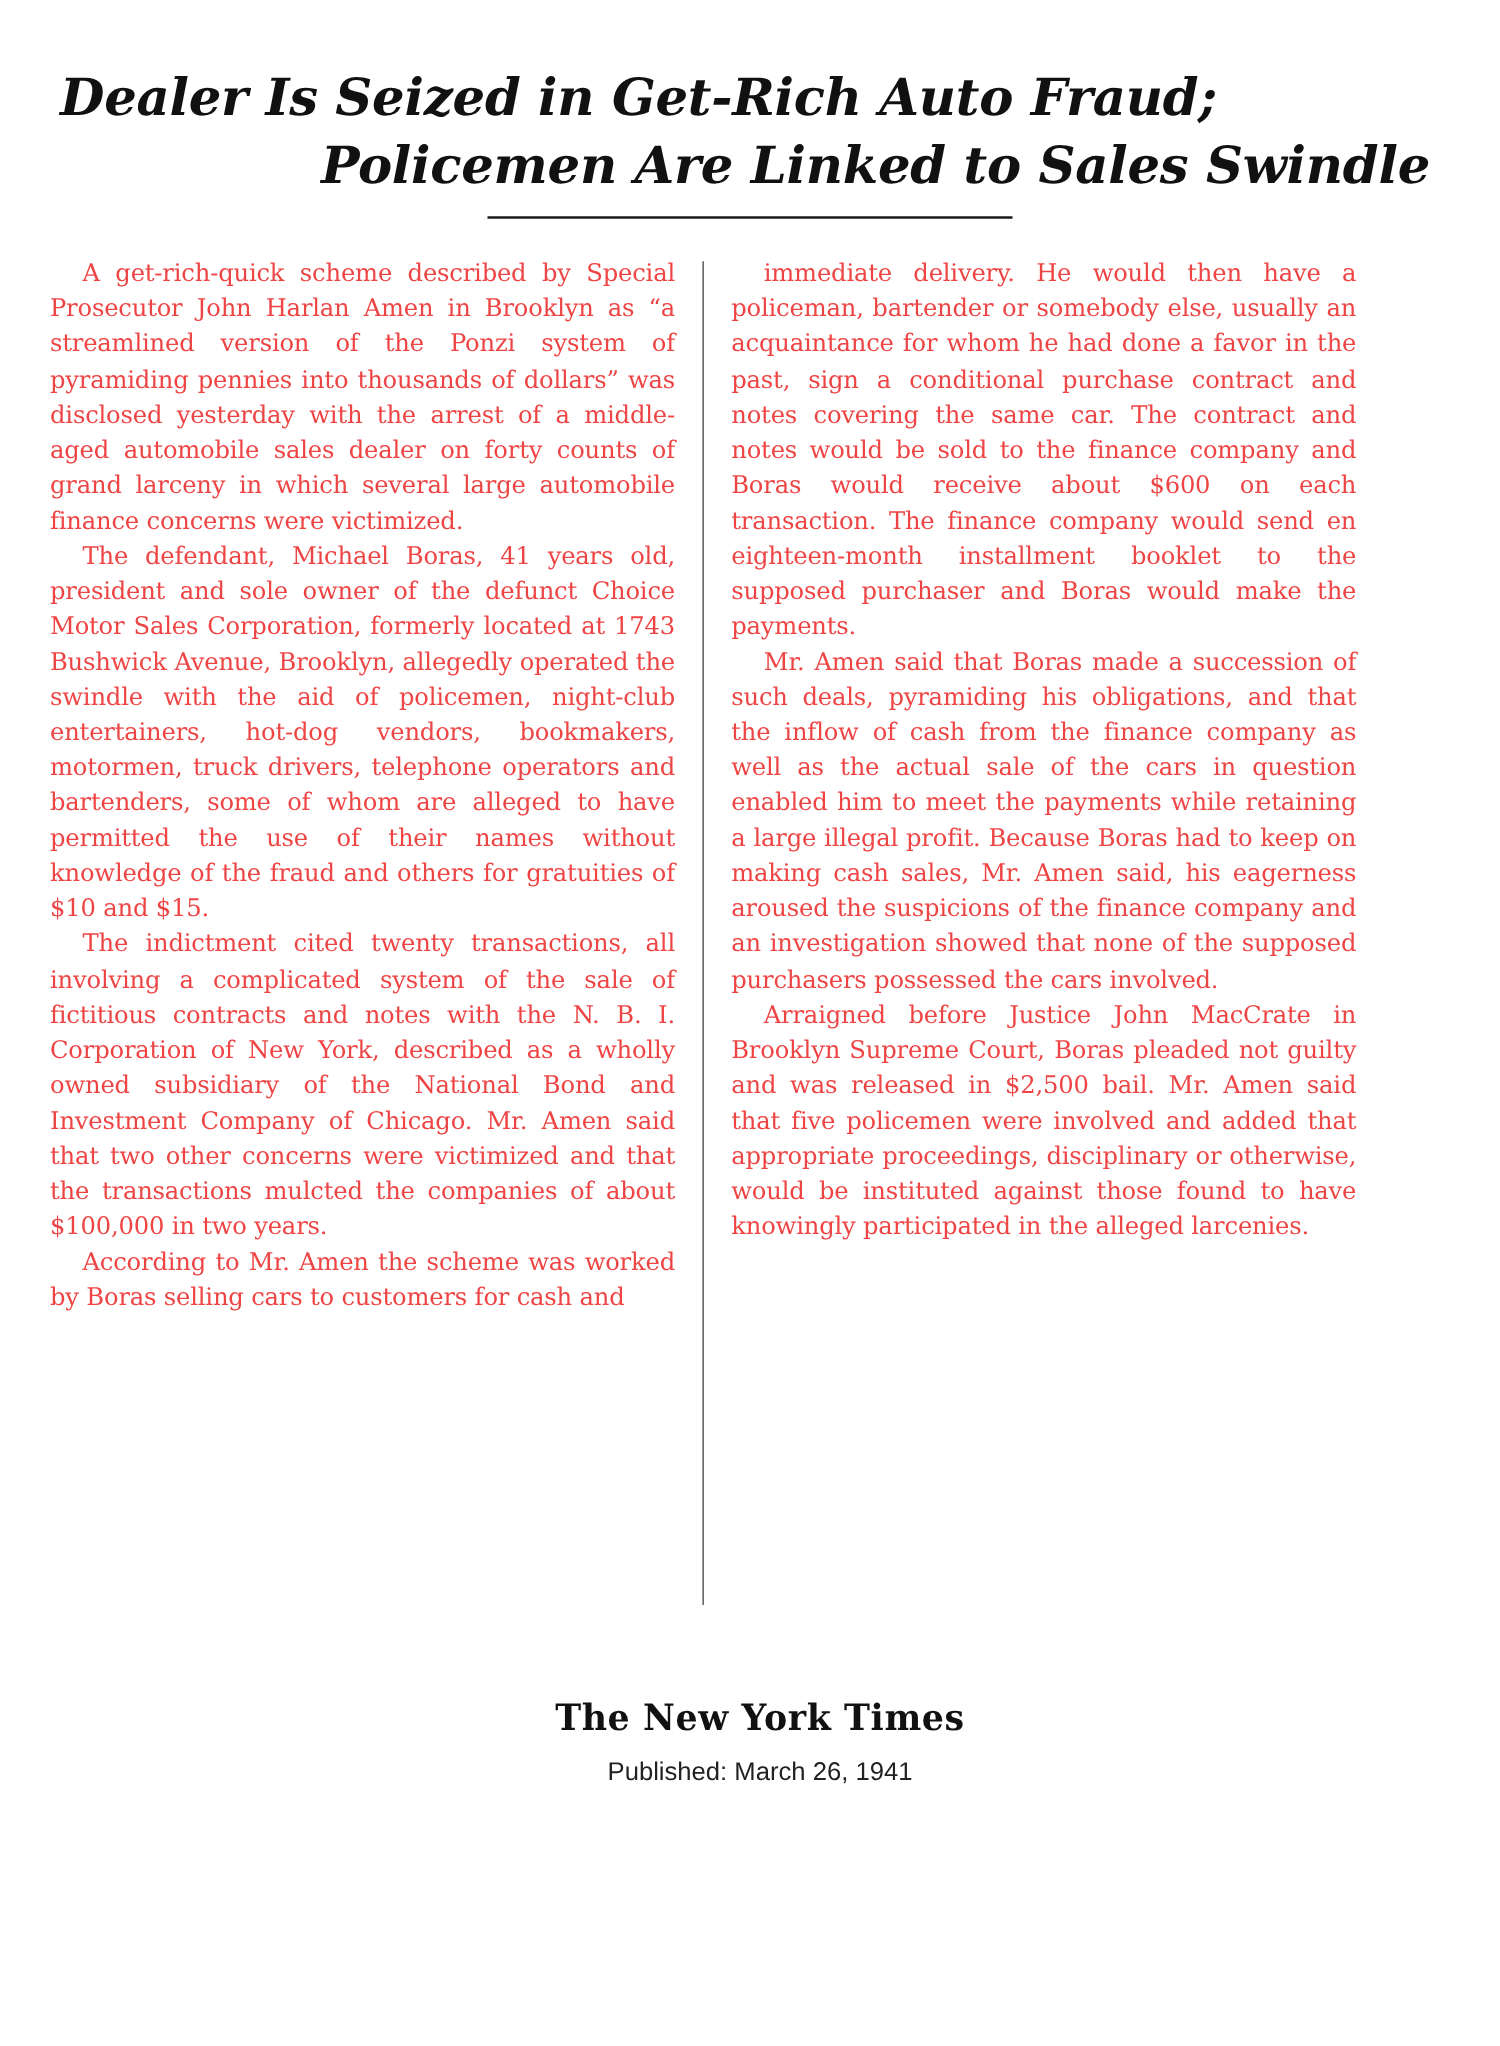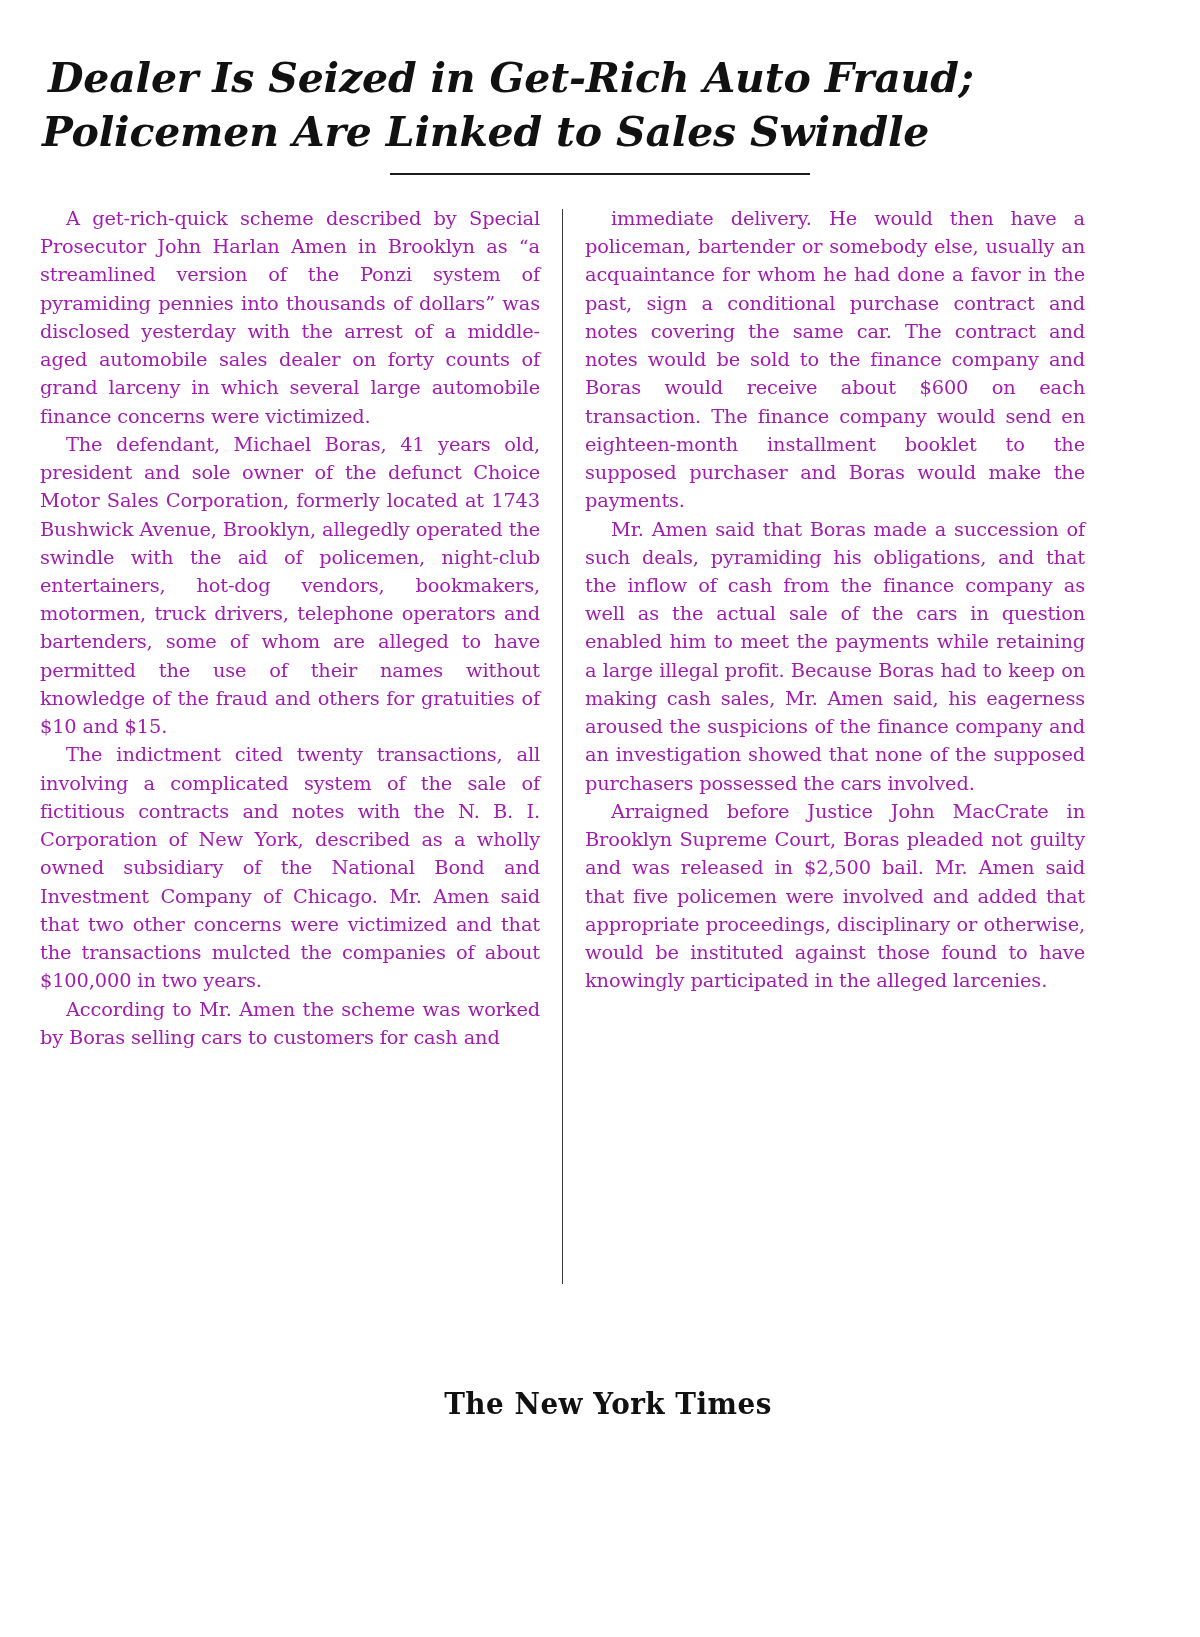--- a/index.html
+++ b/index.html
@@ -37,21 +37,21 @@
     color: #111;
     text-align: center;
   }
   .headline .l1 {
     display: block;
     text-align: left;
     padding-left: 6px;
   }
   .headline .l2 {
     display: block;
-    text-align: left;
+    text-align: right;
     padding-right: 14px;
     margin-top: 2px;
   }
 
   .rule-wrap {
     margin: 14px 0 0 0;
     display: flex;
     justify-content: center;
   }
   .rule {
@@ -68,21 +68,21 @@
     position: relative;
   }
   .col {
     width: 500px;
     font-family: "DejaVu Serif", serif;
     font-size: 19.4px;
     line-height: 1.455;
     text-align: justify;
     text-justify: inter-word;
     letter-spacing: -0.15px;
-    color: #a21caf;
+    color: #ef4444;
   }
   .col p {
     margin: 0;
     text-indent: 26px;
   }
   .col p.first {
     text-indent: 26px;
   }
   .col-divider {
     width: 0;
@@ -148,16 +148,17 @@
       <p class="first">immediate delivery. He would then have a policeman, bartender or somebody else, usually an acquaintance for whom he had done a favor in the past, sign a conditional purchase contract and notes covering the same car. The contract and notes would be sold to the finance company and Boras would receive about $600 on each transaction. The finance company would send en eighteen-month installment booklet to the supposed purchaser and Boras would make the payments.</p>
       <p>Mr. Amen said that Boras made a succession of such deals, pyramiding his obligations, and that the inflow of cash from the finance company as well as the actual sale of the cars in question enabled him to meet the payments while retaining a large illegal profit. Because Boras had to keep on making cash sales, Mr. Amen said, his eagerness aroused the suspicions of the finance company and an investigation showed that none of the supposed purchasers possessed the cars involved.</p>
       <p>Arraigned before Justice John MacCrate in Brooklyn Supreme Court, Boras pleaded not guilty and was released in $2,500 bail. Mr. Amen said that five policemen were involved and added that appropriate proceedings, disciplinary or otherwise, would be instituted against those found to have knowingly participated in the alleged larcenies.</p>
     </div>
 
   </div>
 
   <div class="footer">
     <div class="nyt-logo">The New York Times</div>
     <div class="pubinfo">
+      <div>Published: March 26, 1941</div>
     </div>
   </div>
 
 </div>
 
 </body></html>

